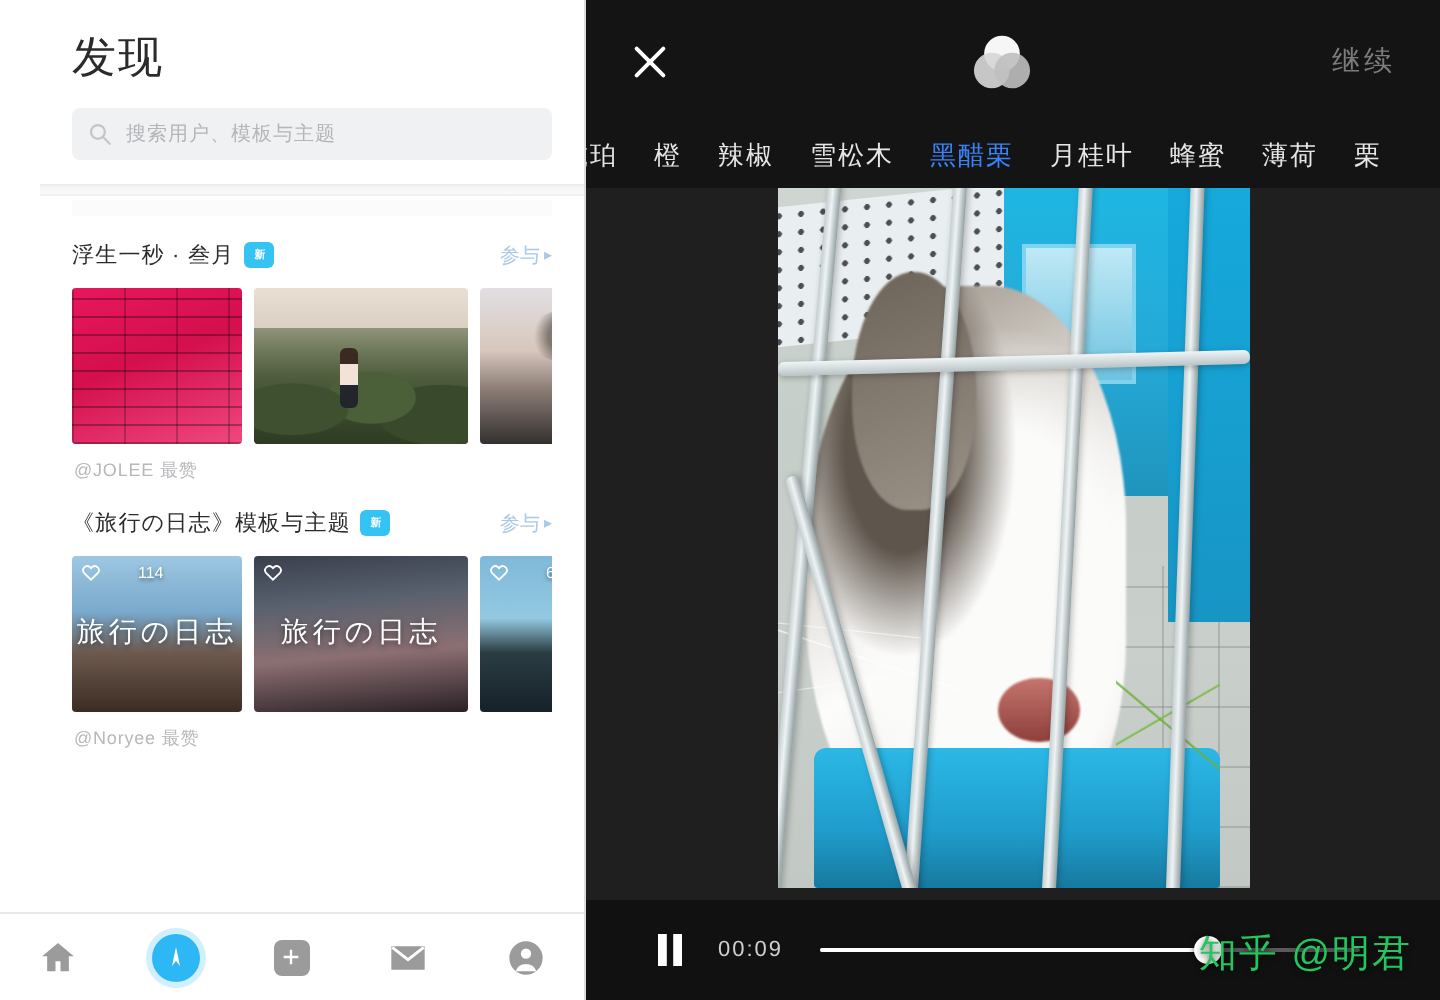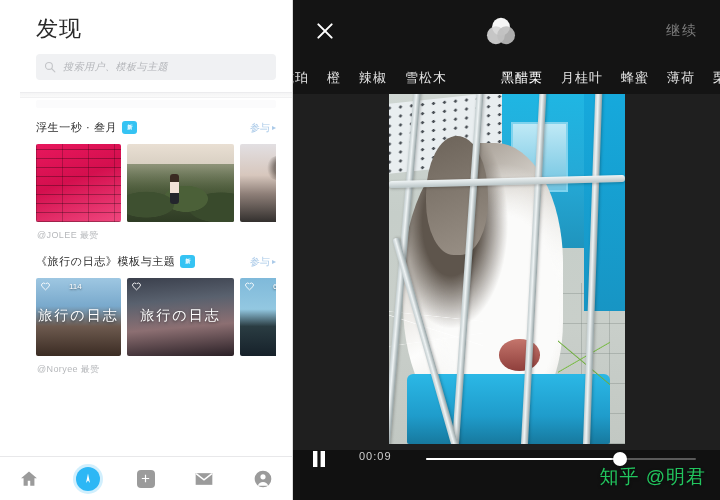--- a/index.html
+++ b/index.html
@@ -25,21 +25,21 @@
     letter-spacing:1px; line-height:30px;
   }
   .search-box {
     margin:10px 16px 0 16px;
     height:26px; background:#f0f1f3; border-radius:4px;
     display:flex; align-items:center; padding:0 8px;
   }
   .search-icon { width:12px; height:12px; flex:0 0 auto; opacity:.45; }
   .search-placeholder {
     font-size:10px; color:#b3b5b9; margin-left:7px;
-    letter-spacing:.5px; white-space:nowrap;font-style:italic;
+    letter-spacing:.5px; white-space:nowrap;
   }
   .soft-divider {
     margin-top:12px; height:6px;
     background:linear-gradient(#f4f4f5,#fafafa);
     border-top:1px solid #ececee;
     border-bottom:1px solid #f1f1f2;
   }
   .ghost-row {
     height:8px; margin:2px 16px 0 16px;
     background:#fbfbfc; border-radius:2px;
@@ -185,21 +185,21 @@
   }
 
   .filter-strip {
     height:32px; display:flex; align-items:center;
     gap:18px; padding:0 0 0 0; overflow:hidden;
     background:#141414;
   }
   .filter-item {
     font-size:13px; color:#e6e6e6; white-space:nowrap; letter-spacing:1px;
   }
-  .filter-item.selected { color:#ffffff;margin-left:36px; }
+  .filter-item.selected { color:#3b82f6; }
   .filter-item.clipped-left { margin-left:-12px; }
 
   .stage {
     position:absolute; left:0; right:0; top:94px; bottom:50px;
     background:#1f1f1f; display:flex; align-items:flex-start; justify-content:center;
   }
   .video-frame {
     width:236px; height:350px; position:relative; overflow:hidden;
     background:#bfc6c2;
   }
@@ -288,21 +288,21 @@
   }
   .sprout {
     position:absolute; right:6%; bottom:16%; width:22%; height:16%;
     background:
       linear-gradient(40deg,transparent 46%,#6fae3e 47%,transparent 48.5%),
       linear-gradient(-30deg,transparent 52%,#79bb45 53%,transparent 54.5%);
   }
 
   .playerbar {
     position:absolute; left:0; right:0; bottom:0; height:50px;
-    background:#111111; display:flex; padding:0 18px;gap:16px;
+    background:#111111; display:flex; align-items:center; padding:0 34px;
   }
   .pause-ico { width:16px; height:18px; flex:0 0 auto; }
   .time-label {
     font-size:11px; color:#cfcfcf; margin-left:16px;
     letter-spacing:1px; font-family:"Liberation Sans",sans-serif;
   }
   .progress-wrap {
     flex:1; margin-left:18px; margin-right:6px; height:18px;
     display:flex; align-items:center; position:relative;
   }

